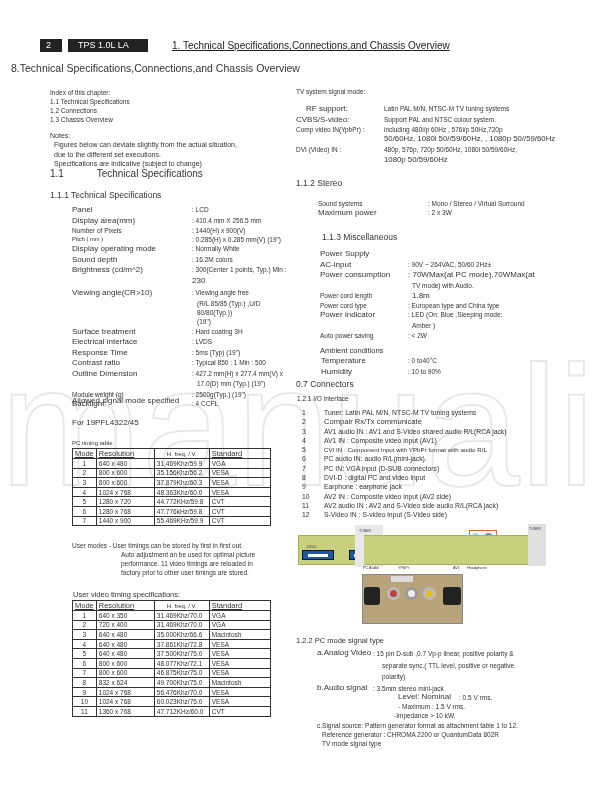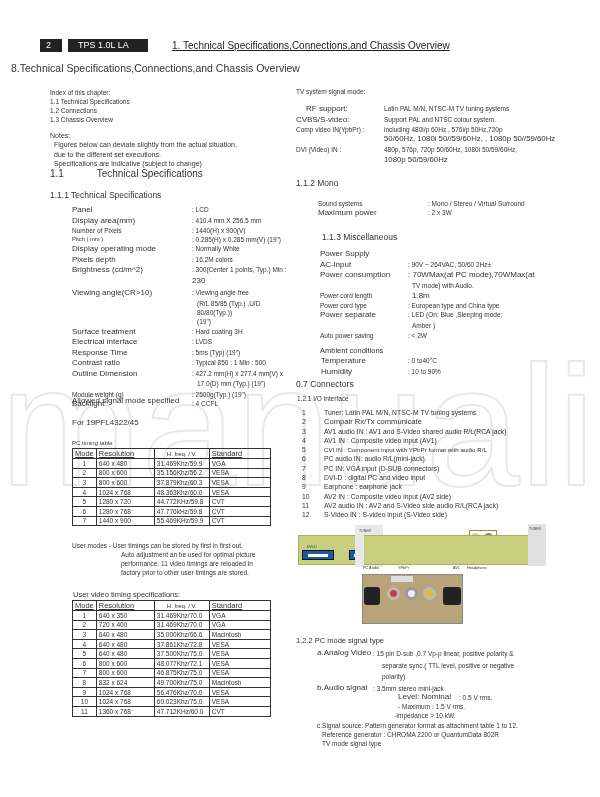--- a/index.html
+++ b/index.html
@@ -76,21 +76,21 @@
     </div>
   <div class="row sm" style="font-size:5.8px;">
       <span class="k">Pitch ( mm )</span>
       <span class="v" style="font-size:6.5px;">: 0.285(H) x 0.285 mm(V) (19")</span>
     </div>
   <div class="row md">
       <span class="k">Display operating mode</span>
       <span class="v sm" style="line-height:10.5px;">: Normally White</span>
     </div>
   <div class="row md">
-      <span class="k">Pixels depth</span>
+      <span class="k">Sound depth</span>
       <span class="v sm" style="line-height:10.5px;">: 16.2M colors</span>
     </div>
   <div class="row md">
       <span class="k">Brightness (cd/m^2)</span>
       <span class="v sm" style="line-height:10.5px;">: 300(Center 1 points, Typ.) Min :</span>
     </div>
   <div class="row md">
       <span class="k"></span>
       <span class="v">230</span>
     </div>
@@ -303,21 +303,21 @@
   <div class="row">
       <span class="sm" style="width:88px;">DVI (Video) IN :</span>
       <span class="sm">480p, 576p, 720p 50/60Hz, 1080i 50/59/60Hz,</span>
     </div>
   <div class="row">
       <span style="width:88px;"></span>
       <span class="md" style="font-size:7.8px; line-height:12px;">1080p 50/59/60Hz</span>
     </div>
 </div>
 
-<div class="abs sub" style="left:296px; top:178px;">1.1.2 Mono</div>
+<div class="abs sub" style="left:296px; top:178px;">1.1.2 Stereo</div>
 <div class="abs" style="left:318px; top:199px; width:270px;">
   <div class="row">
       <span class="sm" style="width:110px;">Sound systems</span>
       <span class="sm">: Mono / Stereo / Virtual Surround</span>
     </div>
   <div class="row">
       <span class="md" style="width:110px;">Maximum power</span>
       <span class="sm">: 2 x 3W</span>
     </div>
 </div>
@@ -339,21 +339,21 @@
     </div>
   <div class="row">
       <span class="sm" style="width:88px;">Power cord length</span>
       <span class="md" style="padding-left:4px;">1.8m</span>
     </div>
   <div class="row">
       <span class="sm" style="width:88px;">Power cord type</span>
       <span class="sm">: European type and China type</span>
     </div>
   <div class="row">
-      <span class="md" style="width:88px;">Power separate</span>
+      <span class="md" style="width:88px;">Power indicator</span>
       <span class="sm" style="line-height:10.5px;">: LED (On: Blue ,Sleeping mode:</span>
     </div>
   <div class="row">
       <span style="width:88px;"></span>
       <span class="sm" style="padding-left:4px;">Amber )</span>
     </div>
   <div class="row" style="margin-top:1px;">
       <span class="sm" style="width:88px;">Auto power saving</span>
       <span class="sm">: &lt; 2W</span>
     </div>

